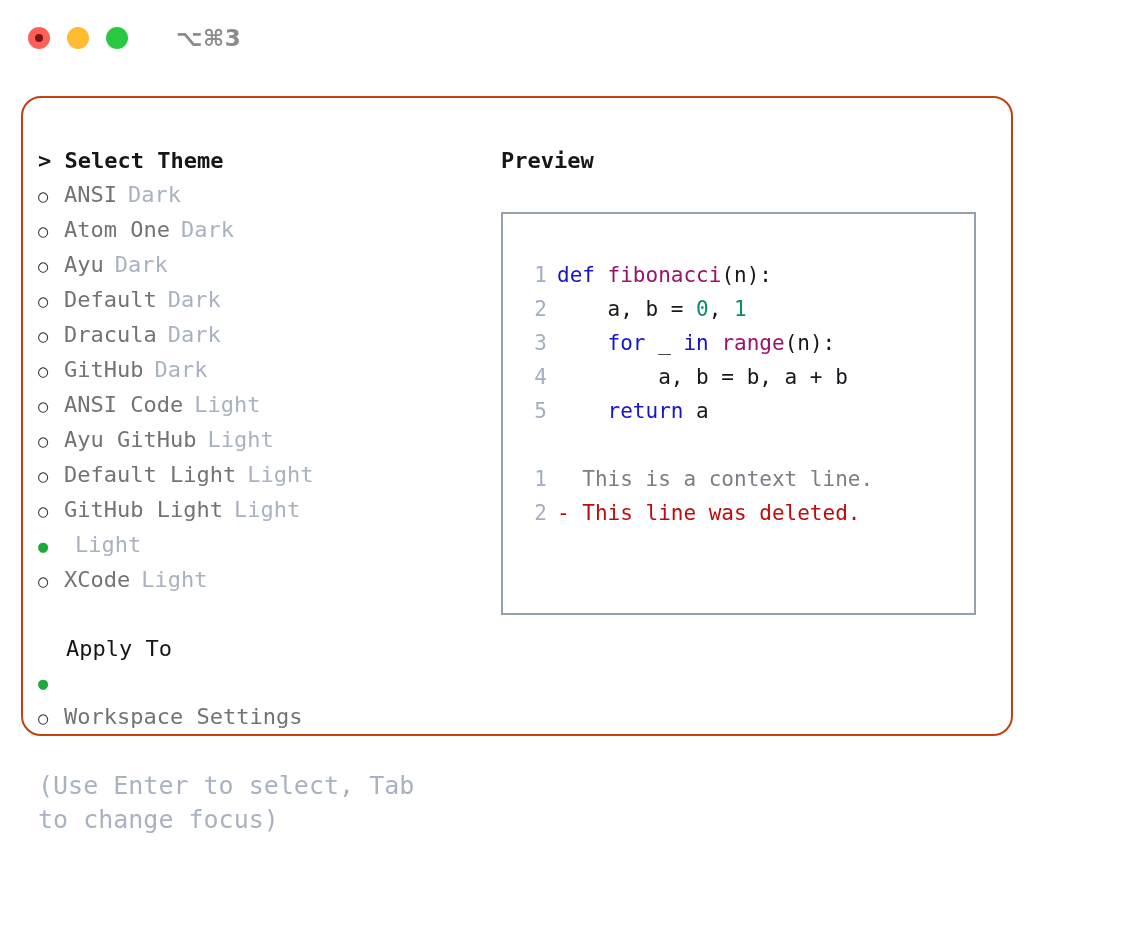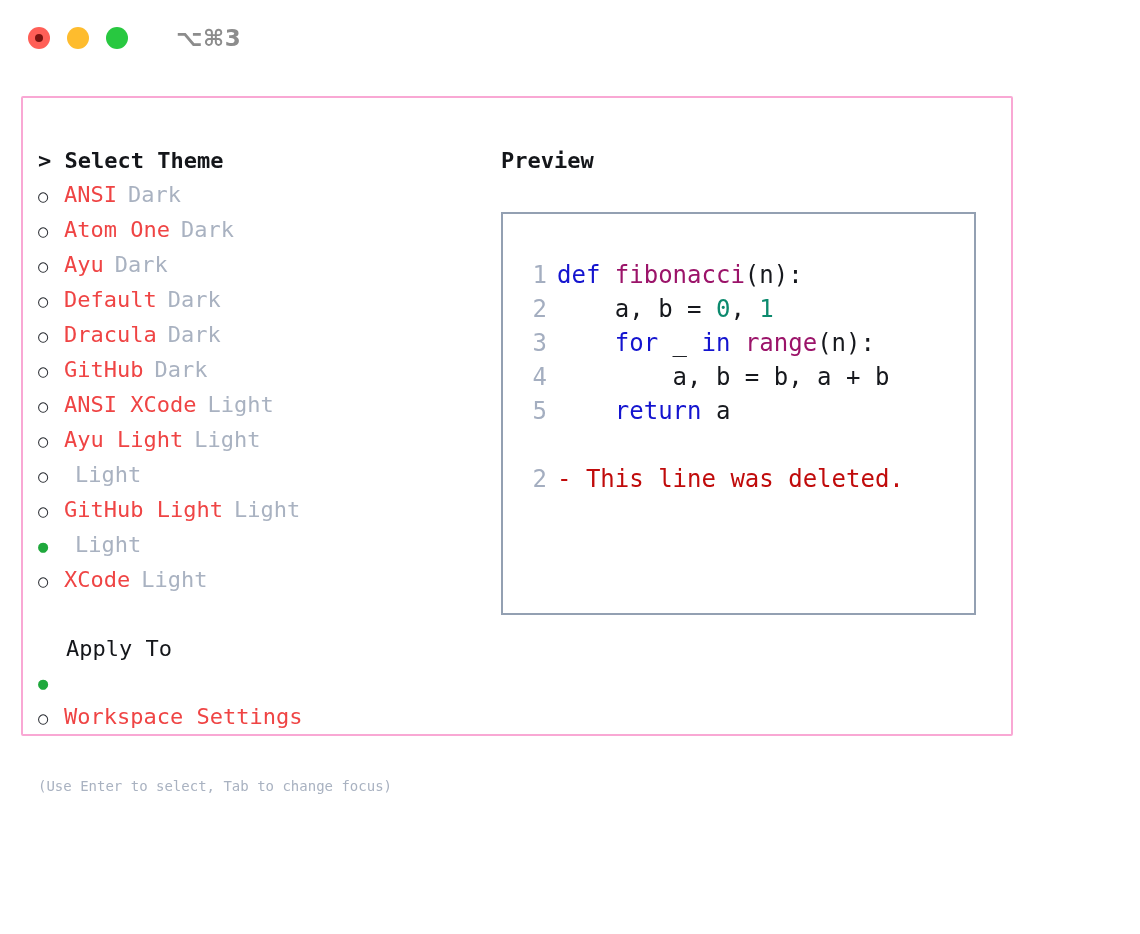--- a/index.html
+++ b/index.html
@@ -71,22 +71,22 @@
     font-family: "DejaVu Sans", "Liberation Sans", sans-serif;
   }
 
   
   .panel {
     position: absolute;
     left: 21px;
     top: 96px;
     width: 992px;
     height: 640px;
-    border: 2px solid #f9a8d4;
-    border-radius: 2px;
+    border: 2px solid #c2410c;
+    border-radius: 20px;
     box-sizing: border-box;
     background: #ffffff;
   }
 
   .columns {
     position: absolute;
     left: 0;
     top: 0;
     width: 100%;
     height: 100%;
@@ -122,32 +122,32 @@
     white-space: pre;
   }
   .opt .bullet {
     width: 26px;
     flex: 0 0 26px;
     font-size: 17px;
     color: #2a2d33;
     line-height: 34px;
   }
   .opt.selected .bullet { color: #1fa83c; }
-  .opt .name { color: #ef4444; }
+  .opt .name { color: #737373; }
   .opt.selected .name { color: #1fa83c; }
   .opt .variant {
     color: #a9b2c1;
     margin-left: 11px;
   }
 
   .gap-block { height: 34px; }
 
   .hint {
     margin-top: 34px;
-    font-size: 14px;
+    font-size: 25px;
     line-height: 34px;
     color: #a9b2c1;
     width: 400px;
   }
 
   
   .right-col {
     position: absolute;
     left: 478px;
     top: 46px;
@@ -163,21 +163,21 @@
     margin-top: 34px;
     width: 475px;
     height: 403px;
     border: 2px solid #93a0b2;
     box-sizing: border-box;
     background: #ffffff;
     padding: 44px 0 0 18px;
   }
 
   .code {
-    font-size: 24px;
+    font-size: 21px;
     line-height: 34px;
     white-space: pre;
   }
   .code .ln {
     display: inline-block;
     width: 26px;
     text-align: right;
     color: #a4aec0;
     margin-right: 10px;
   }
@@ -212,23 +212,23 @@
 
         <div class="section-header">&gt; Select Theme</div>
 
         <div class="opt-list" id="theme-list">
             <div class="opt"><span class="bullet">○</span><span class="name">ANSI</span><span class="variant">Dark</span></div>
             <div class="opt"><span class="bullet">○</span><span class="name">Atom One</span><span class="variant">Dark</span></div>
             <div class="opt"><span class="bullet">○</span><span class="name">Ayu</span><span class="variant">Dark</span></div>
             <div class="opt"><span class="bullet">○</span><span class="name">Default</span><span class="variant">Dark</span></div>
             <div class="opt"><span class="bullet">○</span><span class="name">Dracula</span><span class="variant">Dark</span></div>
             <div class="opt"><span class="bullet">○</span><span class="name">GitHub</span><span class="variant">Dark</span></div>
-            <div class="opt"><span class="bullet">○</span><span class="name">ANSI XCode</span><span class="variant">Light</span></div>
-            <div class="opt"><span class="bullet">○</span><span class="name">Ayu Light</span><span class="variant">Light</span></div>
-            <div class="opt"><span class="bullet">○</span><span class="variant">Light</span></div>
+            <div class="opt"><span class="bullet">○</span><span class="name">ANSI Code</span><span class="variant">Light</span></div>
+            <div class="opt"><span class="bullet">○</span><span class="name">Ayu GitHub</span><span class="variant">Light</span></div>
+            <div class="opt"><span class="bullet">○</span><span class="name">Default Light</span><span class="variant">Light</span></div>
             <div class="opt"><span class="bullet">○</span><span class="name">GitHub Light</span><span class="variant">Light</span></div>
             <div class="opt selected"><span class="bullet">●</span><span class="variant">Light</span></div>
             <div class="opt"><span class="bullet">○</span><span class="name">XCode</span><span class="variant">Light</span></div>
           </div>
 
         <div class="gap-block"></div>
 
         <div class="section-header plain">Apply To</div>
 
         <div class="opt-list" id="apply-list">
@@ -238,19 +238,19 @@
 
         <div class="hint">(Use Enter to select, Tab to change focus)</div>
       </div>
 
       <div class="right-col">
         <div class="preview-title">Preview</div>
 
         <div class="preview-box">
           <div class="code" id="code-block"><div><span class="ln">1</span><span class="kw">def </span><span class="fn">fibonacci</span><span class="punc">(n):</span></div><div><span class="ln">2</span><span class="pln">    a, b = </span><span class="num">0</span><span class="pln">, </span><span class="num">1</span></div><div><span class="ln">3</span><span class="pln">    </span><span class="kw">for</span><span class="pln"> _ </span><span class="kw">in</span><span class="pln"> </span><span class="fn">range</span><span class="punc">(n):</span></div><div><span class="ln">4</span><span class="pln">        a, b = b, a + b</span></div><div><span class="ln">5</span><span class="pln">    </span><span class="kw">return</span><span class="pln"> a</span></div></div>
           <div class="code spacer-row">&nbsp;</div>
-          <div class="code" id="diff-block"><div><span class="ln">2</span><span class="d-del">-</span><span class="d-del"> This line was deleted.</span></div></div>
+          <div class="code" id="diff-block"><div><span class="ln">1</span><span class="d-ctx"> </span><span class="d-ctx"> This is a context line.</span></div><div><span class="ln">2</span><span class="d-del">-</span><span class="d-del"> This line was deleted.</span></div></div>
         </div>
       </div>
 
     </div>
   </div>
 </div>
 
 </body></html>

